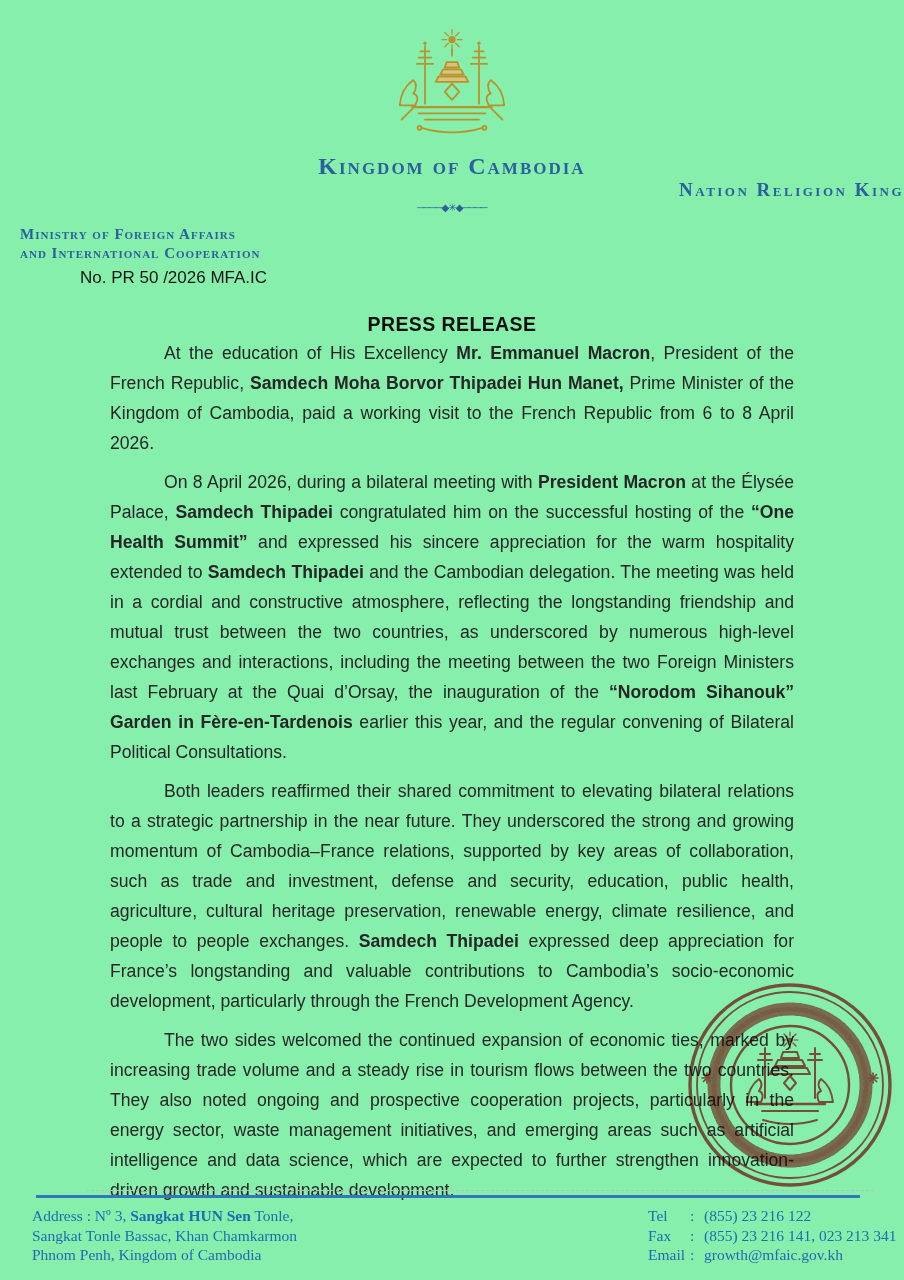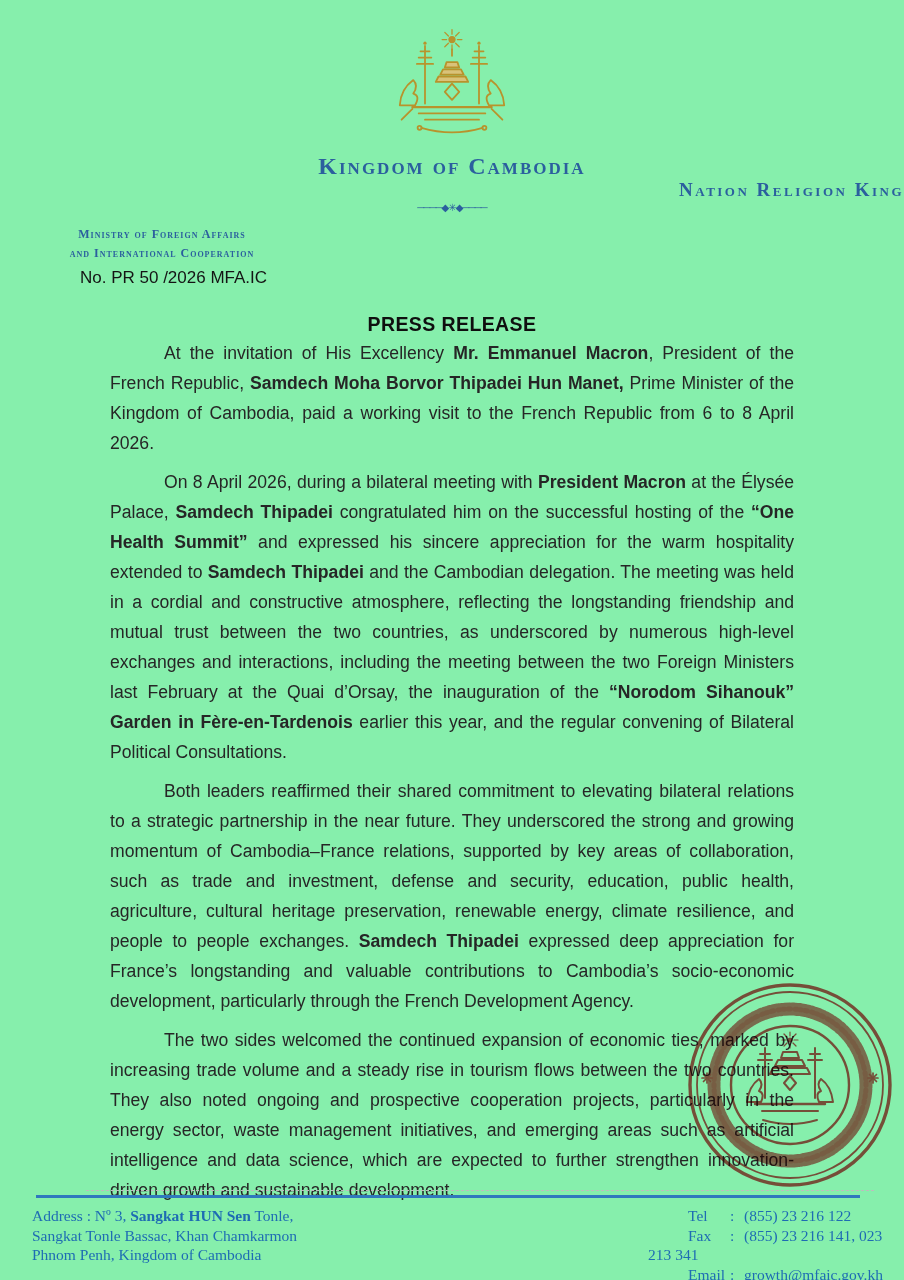--- a/index.html
+++ b/index.html
@@ -13,23 +13,23 @@
     text-align:center;font-family:"Liberation Serif",serif;font-variant:small-caps;
     font-weight:700;font-size:24px;letter-spacing:2px;color:#2b5f9e;line-height:26px;
   }
   .motto{
     text-align:right;font-family:"Liberation Serif",serif;font-variant:small-caps;
     font-weight:700;font-size:19px;letter-spacing:2.5px;color:#2b5f9e;line-height:22px;
   }
   .flourish{text-align:center;color:#2b5f9e;font-size:10px;line-height:10px;margin-top:2px;letter-spacing:-1px;}
   .ministry-row{position:relative;height:64px;margin-top:12px;}
   .ministry{
-    position:absolute;left:14px;top:0;width:296px;text-align:center;
+    position:absolute;left:20px;top:0;width:296px;text-align:left;
     font-family:"Liberation Serif",serif;font-variant:small-caps;font-weight:700;
-    font-size:12px;letter-spacing:1px;color:#2b5f9e;line-height:19px;
+    font-size:15px;letter-spacing:1px;color:#2b5f9e;line-height:19px;
   }
   .refno{position:absolute;left:80px;top:43px;font-size:17px;color:#141414;}
   .press-title{
     text-align:center;font-size:19.5px;font-weight:700;letter-spacing:.4px;color:#0f0f0f;
     margin:24px 0 8px;
   }
   
   .bodytext{
     position:absolute;left:110px;top:338px;width:684px;color:#262626;
     font-size:17.6px;line-height:30px;text-align:justify;
@@ -40,21 +40,21 @@
   .stamp{position:absolute;left:682px;top:980px;width:216px;height:210px;mix-blend-mode:multiply;opacity:.95;}
   
   .f-dash{position:absolute;left:86px;top:1190px;width:788px;border-top:1.5px dashed #bdbdbd;}
   .f-blue{position:absolute;left:36px;top:1195px;width:824px;height:2.5px;background:#2f78bd;}
   .f-address,.f-contacts{
     position:absolute;top:1206px;font-family:"Liberation Serif",serif;
     font-size:15.5px;line-height:19.5px;color:#1e6cb3;
   }
   .f-address{left:32px;}
   .f-contacts{left:648px;}
-  .ct-label{display:inline-block;width:42px;margin-left:40px;}
+  .ct-label{display:inline-block;width:42px;}
   .ct-sep{display:inline-block;width:14px;}
 </style>
 </head>
 <body>
 
 <div class="page">
 
   <div class="arms-wrap">
     <svg viewBox="0 0 140 132" width="126" height="119" xmlns="http://www.w3.org/2000/svg">
       <g stroke="#b8932c" fill="none" stroke-width="2" stroke-linecap="round" stroke-linejoin="round">
@@ -116,21 +116,21 @@
     <div class="ministry">
       <div>Ministry of Foreign Affairs</div>
       <div>and International Cooperation</div>
     </div>
     <div class="refno">No. PR 50 /2026 MFA.IC</div>
   </div>
 
   <h1 class="press-title">PRESS RELEASE</h1>
 
   <div class="bodytext">
-      <p><span>At the invitation of His Excellency </span><span class="b">Mr. Emmanuel Macron</span><span>, President of the French Republic, </span><span class="b">Samdech Moha Borvor Thipadei Hun Manet,</span><span> Prime Minister of the Kingdom of Cambodia, paid a working visit to the French Republic from 6 to 8 April 2026.</span></p>
+      <p><span>At the education of His Excellency </span><span class="b">Mr. Emmanuel Macron</span><span>, President of the French Republic, </span><span class="b">Samdech Moha Borvor Thipadei Hun Manet,</span><span> Prime Minister of the Kingdom of Cambodia, paid a working visit to the French Republic from 6 to 8 April 2026.</span></p>
       <p><span>On 8 April 2026, during a bilateral meeting with </span><span class="b">President Macron</span><span> at the Élysée Palace, </span><span class="b">Samdech Thipadei</span><span> congratulated him on the successful hosting of the </span><span class="b">“One Health Summit”</span><span> and expressed his sincere appreciation for the warm hospitality extended to </span><span class="b">Samdech Thipadei</span><span> and the Cambodian delegation. The meeting was held in a cordial and constructive atmosphere, reflecting the longstanding friendship and mutual trust between the two countries, as underscored by numerous high-level exchanges and interactions, including the meeting between the two Foreign Ministers last February at the Quai d’Orsay, the inauguration of the </span><span class="b">“Norodom Sihanouk” Garden in Fère-en-Tardenois</span><span> earlier this year, and the regular convening of Bilateral Political Consultations.</span></p>
       <p><span>Both leaders reaffirmed their shared commitment to elevating bilateral relations to a strategic partnership in the near future. They underscored the strong and growing momentum of Cambodia–France relations, supported by key areas of collaboration, such as trade and investment, defense and security, education, public health, agriculture, cultural heritage preservation, renewable energy, climate resilience, and people to people exchanges. </span><span class="b">Samdech Thipadei</span><span> expressed deep appreciation for France’s longstanding and valuable contributions to Cambodia’s socio-economic development, particularly through the French Development Agency.</span></p>
       <p><span>The two sides welcomed the continued expansion of economic ties, marked by increasing trade volume and a steady rise in tourism flows between the two countries. They also noted ongoing and prospective cooperation projects, particularly in the energy sector, waste management initiatives, and emerging areas such as artificial intelligence and data science, which are expected to further strengthen innovation-driven growth and sustainable development.</span></p>
     </div>
 
   <svg class="stamp" viewBox="0 0 210 210" xmlns="http://www.w3.org/2000/svg">
     <g stroke="#dd4a4a" fill="none" stroke-linecap="round" stroke-linejoin="round">
       <circle cx="105" cy="105" r="100" stroke-width="3.4"></circle>
       <circle cx="105" cy="105" r="93" stroke-width="1.8"></circle>
       <circle cx="105" cy="105" r="59" stroke-width="2.4"></circle>

